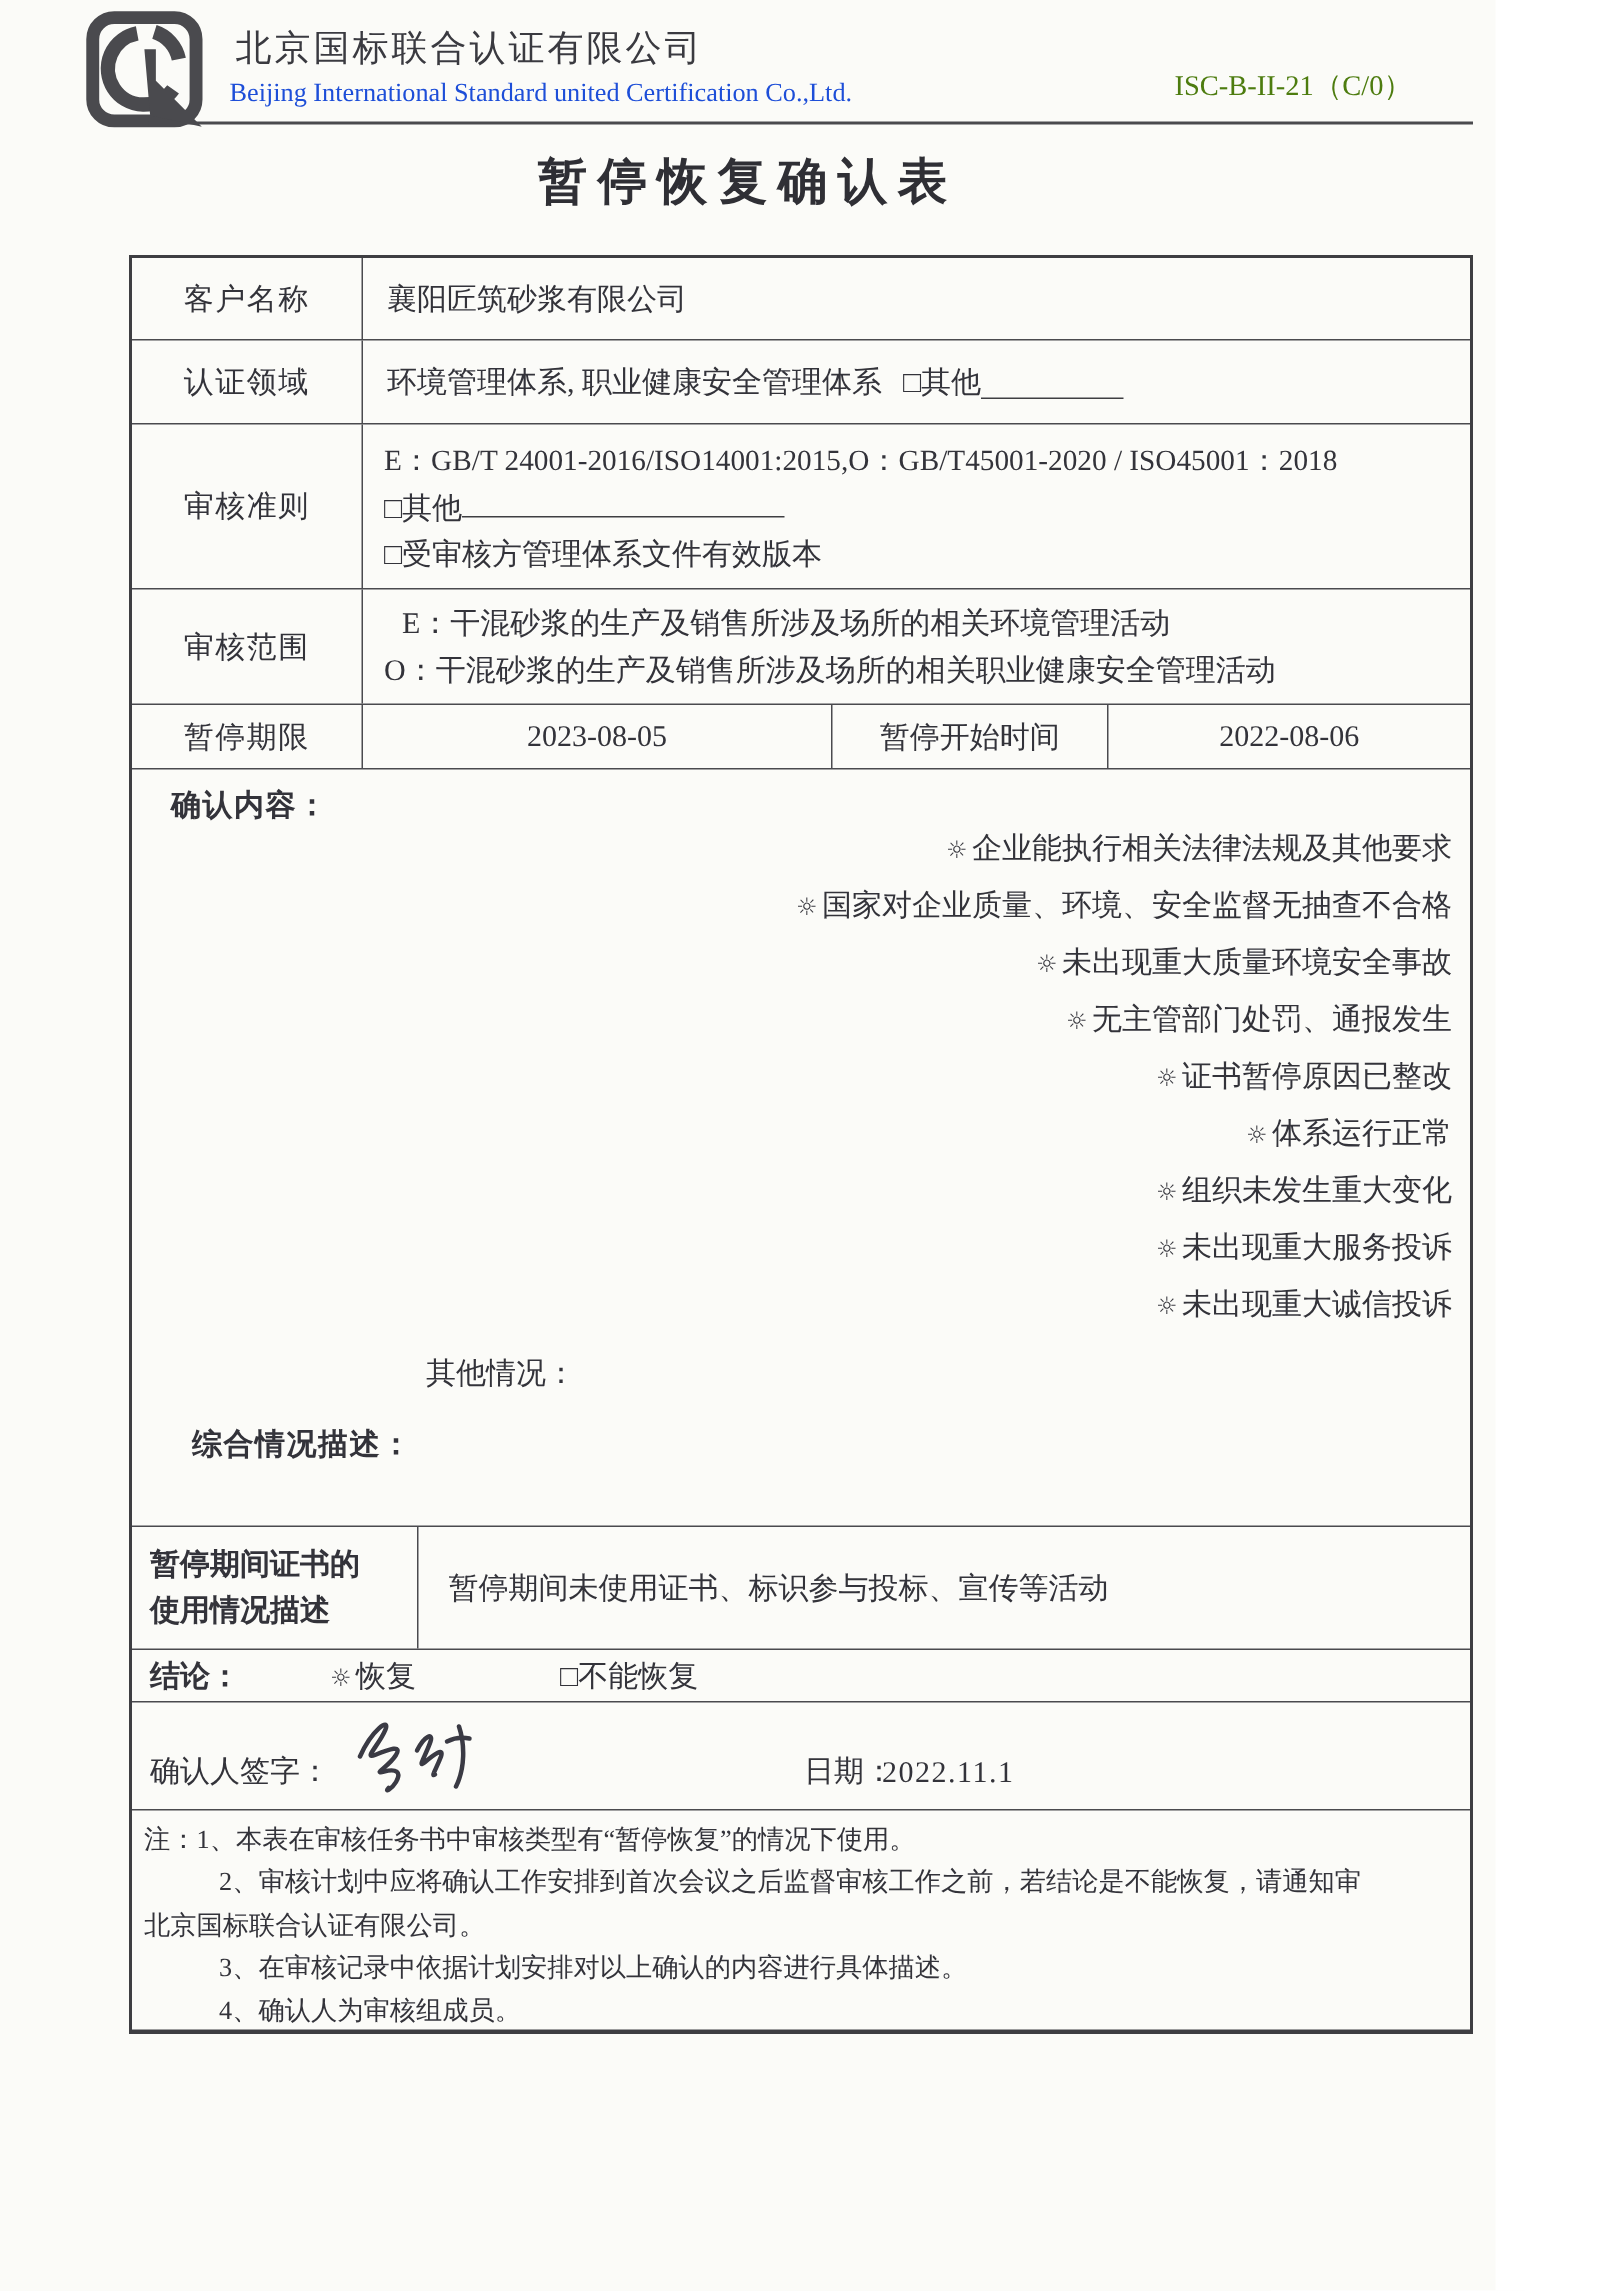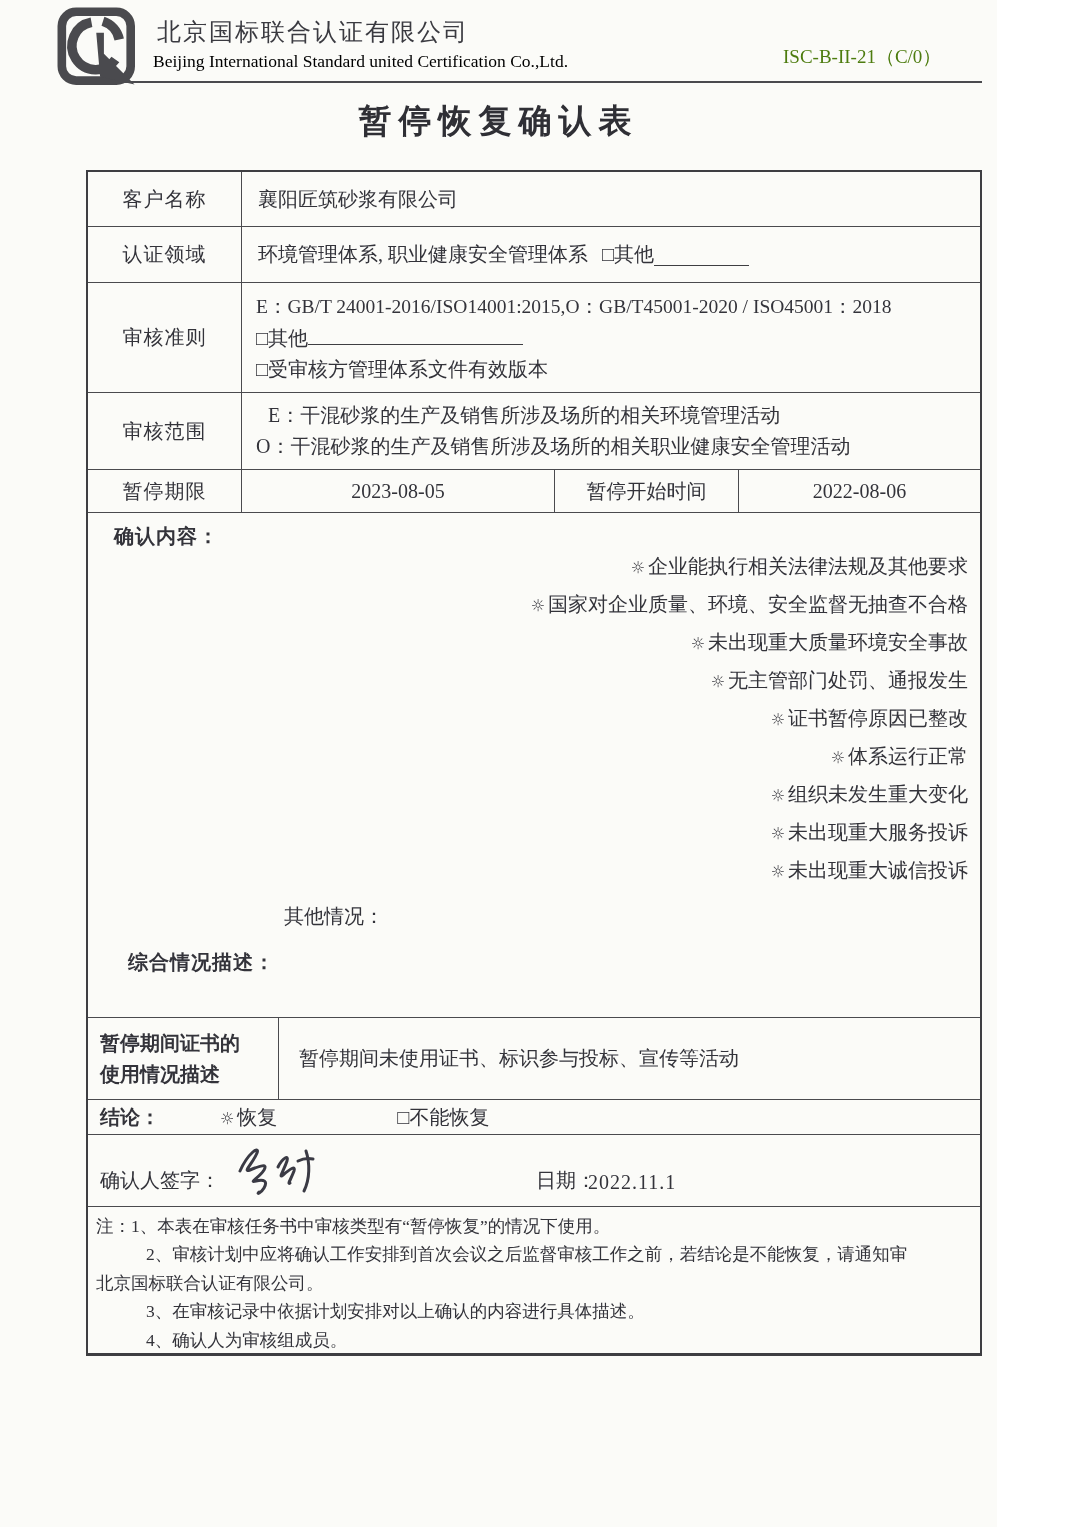--- a/index.html
+++ b/index.html
@@ -7,21 +7,21 @@
     position:relative;
     width:997px;height:1527px;
     background:#fbfbf8;
     font-family:"Liberation Serif","DejaVu Serif",serif;
     color:#33333a;
     overflow:hidden;
   }
   
   .logo{position:absolute;left:56px;top:6px;width:92px;height:88px;}
   .co-cn{position:absolute;left:157px;top:16px;font-size:24px;letter-spacing:2px;color:#3a3a40;}
-  .co-en{position:absolute;left:153px;top:51px;font-size:17.5px;color:#000000;}
+  .co-en{position:absolute;left:153px;top:51px;font-size:17.5px;color:#1d4ed8;}
   .doc-code{position:absolute;left:783px;top:44px;font-size:19px;color:#4d7c0f;}
   .header-rule{position:absolute;left:99px;top:81px;width:883px;height:2px;background:#4a4a4e;}
   
   .doc-title{
     position:absolute;left:0;top:99px;width:100%;
     text-align:center;font-size:33px;font-weight:bold;letter-spacing:7px;color:#2f2f35;
   }
   
   .tbl{
     position:absolute;left:86px;top:170px;width:896px;
@@ -61,21 +61,21 @@
   .lab-usage{
     width:191px;flex:0 0 191px;border-right:1.5px solid #4a4a4e;
     display:flex;flex-direction:column;justify-content:center;
     padding-left:12px;font-size:20px;font-weight:bold;line-height:31px;
   }
   .val-usage{flex:1;display:flex;align-items:center;padding-left:20px;font-size:20px;}
   
   .r8{height:35px;align-items:center;}
   .concl-label{font-size:20px;font-weight:bold;padding-left:12px;}
   .concl-recover{font-size:20px;margin-left:60px;}
-  .concl-no{font-size:20px;margin-left:120px;}
+  .concl-no{font-size:20px;margin-left:96px;}
   
   .r9{height:72px;position:relative;}
   .sig-label{position:absolute;left:12px;bottom:12px;font-size:20px;}
   .sig-svg{position:absolute;left:138px;top:2px;}
   .date-label{position:absolute;left:448px;bottom:12px;font-size:20px;}
   .date-value{position:absolute;left:500px;bottom:12px;font-size:20px;letter-spacing:1px;}
   
   .notes{height:146px;padding:5px 12px 0 8px;box-sizing:border-box;}
   .note-line{font-size:17.5px;line-height:28.4px;white-space:nowrap;}
   .note-indent{padding-left:50px;}

